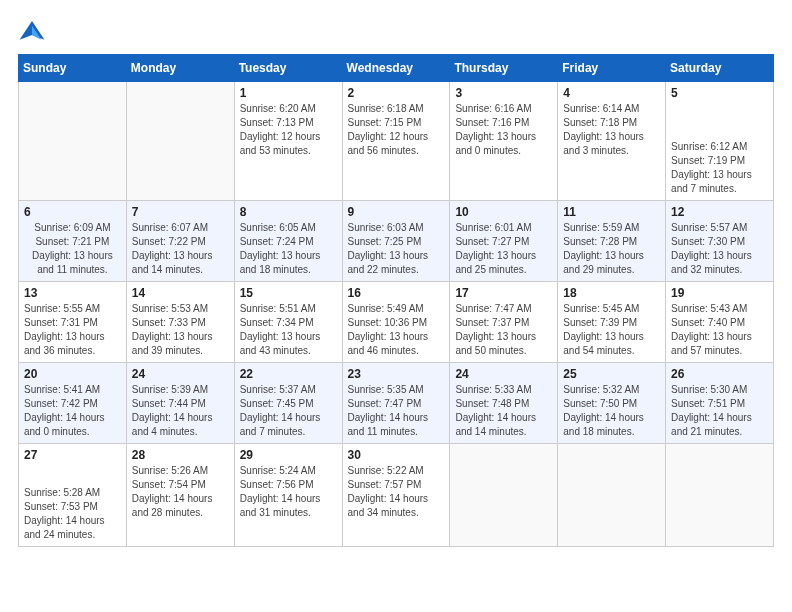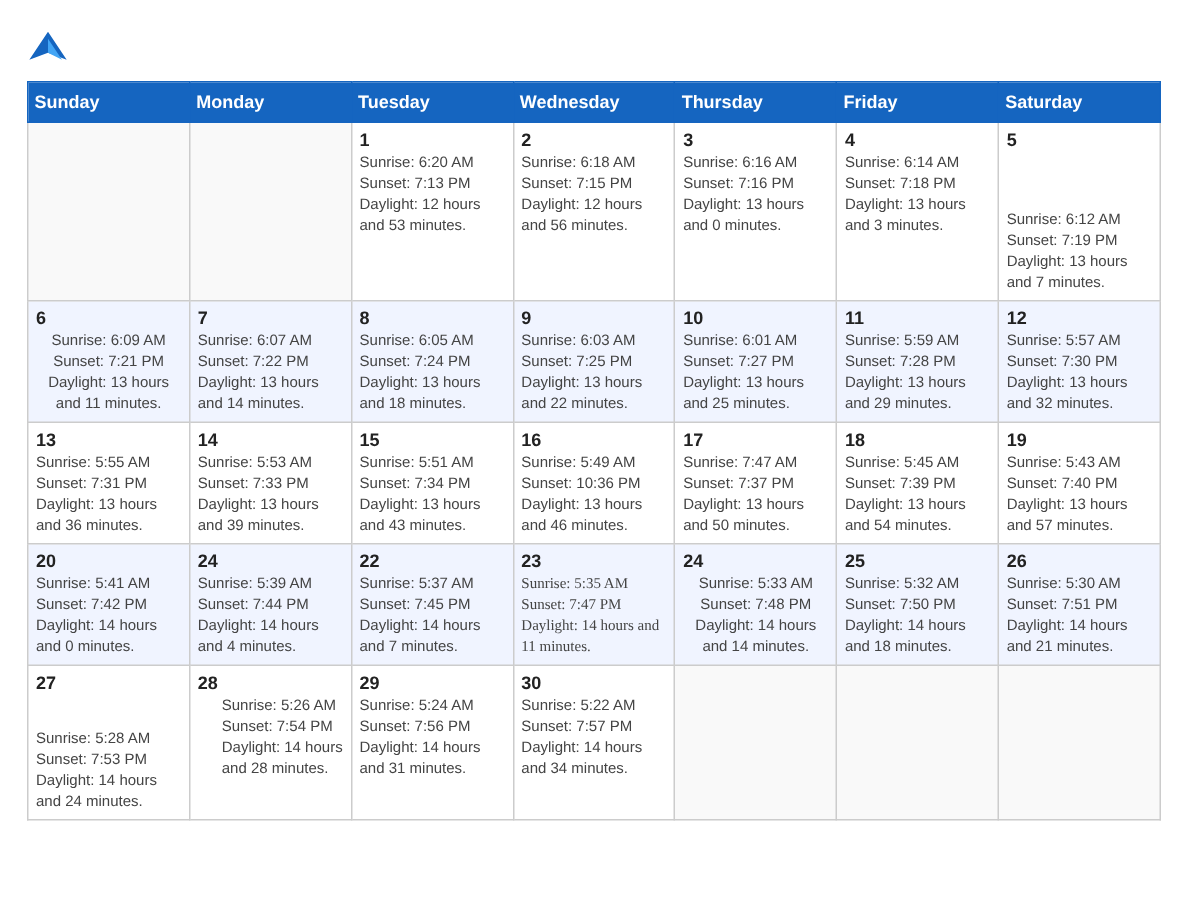--- a/index.html
+++ b/index.html
@@ -267,27 +267,27 @@
 Daylight: 14 hours and 4 minutes.</div>
           </td>
           <td>
             <span class="day-num">22</span>
             <div class="day-info" style="white-space: pre-line;">Sunrise: 5:37 AM
 Sunset: 7:45 PM
 Daylight: 14 hours and 7 minutes.</div>
           </td>
           <td>
             <span class="day-num">23</span>
-            <div class="day-info" style="white-space: pre-line; font-family: Liberation Serif, serif;">Sunrise: 5:35 AM
+            <div class="day-info" style="white-space: pre-line;">Sunrise: 5:35 AM
 Sunset: 7:47 PM
 Daylight: 14 hours and 11 minutes.</div>
           </td>
           <td>
             <span class="day-num">24</span>
-            <div class="day-info" style="white-space: pre-line; text-align: center;">Sunrise: 5:33 AM
+            <div class="day-info" style="white-space: pre-line;">Sunrise: 5:33 AM
 Sunset: 7:48 PM
 Daylight: 14 hours and 14 minutes.</div>
           </td>
           <td>
             <span class="day-num">25</span>
             <div class="day-info" style="white-space: pre-line;">Sunrise: 5:32 AM
 Sunset: 7:50 PM
 Daylight: 14 hours and 18 minutes.</div>
           </td>
           <td>
@@ -299,21 +299,21 @@
         </tr>
         <tr>
           <td>
             <span class="day-num">27</span>
             <div class="day-info" style="white-space: pre-line; margin-top: 24px;">Sunrise: 5:28 AM
 Sunset: 7:53 PM
 Daylight: 14 hours and 24 minutes.</div>
           </td>
           <td>
             <span class="day-num">28</span>
-            <div class="day-info" style="white-space: pre-line; margin-left: 16px;">Sunrise: 5:26 AM
+            <div class="day-info" style="white-space: pre-line;">Sunrise: 5:26 AM
 Sunset: 7:54 PM
 Daylight: 14 hours and 28 minutes.</div>
           </td>
           <td>
             <span class="day-num">29</span>
             <div class="day-info" style="white-space: pre-line;">Sunrise: 5:24 AM
 Sunset: 7:56 PM
 Daylight: 14 hours and 31 minutes.</div>
           </td>
           <td>

